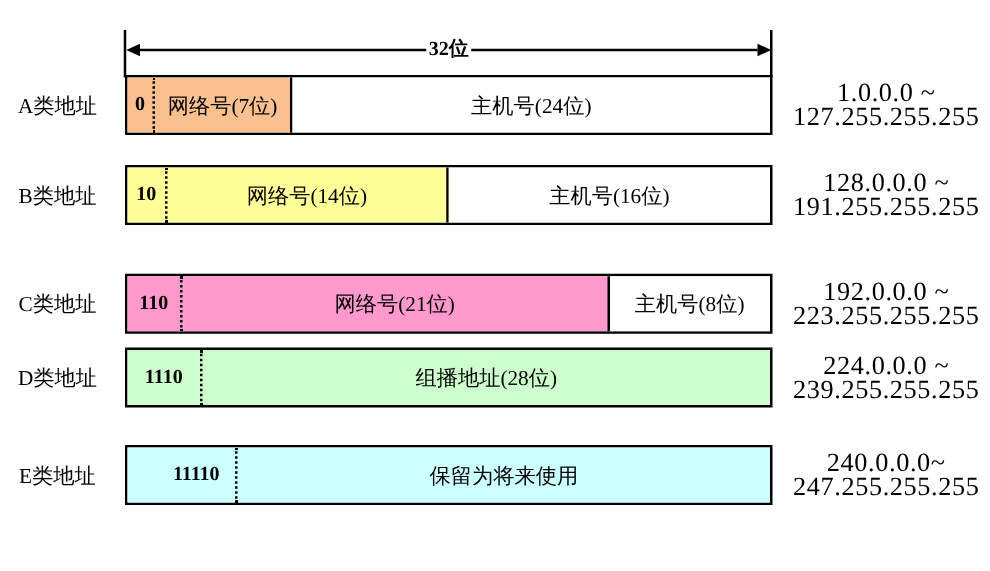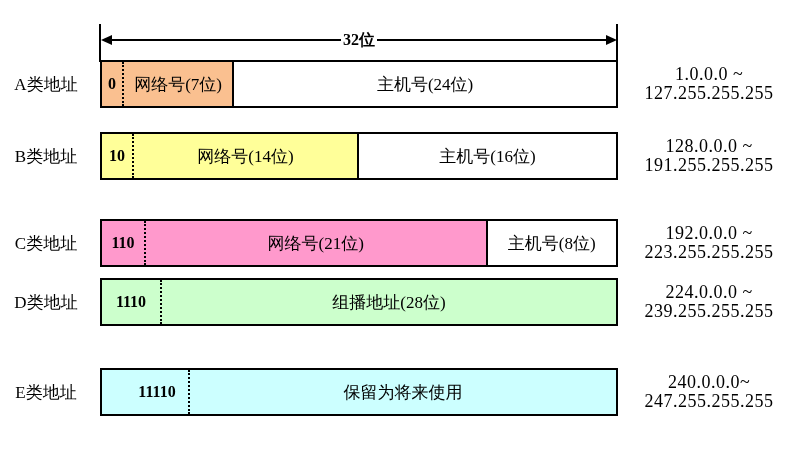--- a/index.html
+++ b/index.html
@@ -27,27 +27,27 @@
   .colored{display:flex;height:100%;box-sizing:border-box;}
   .has-host .colored{border-right:2px solid #000;}
   .prefix{display:flex;align-items:center;justify-content:center;
     border-right:2px dotted #000;box-sizing:border-box;
     font-weight:bold;font-size:16px;}
   .net{flex:1;display:flex;align-items:center;justify-content:center;font-size:17px;}
   .host{flex:1;display:flex;align-items:center;justify-content:center;
     background:#fff;font-size:17px;text-align:right;}
   .range{position:absolute;left:626px;top:0;width:166px;height:48px;
     display:flex;flex-direction:column;align-items:center;justify-content:center;
-    font-size:18px;line-height:19px;letter-spacing:0.5px;text-align:right;}
+    font-size:21px;line-height:19px;letter-spacing:0.5px;text-align:right;}
   
   #row0{top:60px;}  #row0 .colored{width:25.7%;} #row0 .prefix{width:22px;}
   #row1{top:132px;} #row1 .colored{width:50%;}   #row1 .prefix{width:32px;}
   #row2{top:219px;} #row2 .colored{width:75%;}   #row2 .prefix{width:44px;}
   #row3{top:278px;} #row3 .colored{width:100%;}  #row3 .prefix{width:60px;}
-  #row4{top:368px;} #row4 .colored{width:100%;padding-left:24px;}  #row4 .prefix{width:64px;}
+  #row4{top:356px;} #row4 .colored{width:100%;padding-left:24px;}  #row4 .prefix{width:64px;}
 </style>
 </head>
 <body>
 
 <div id="canvas">
 
   <div class="tick" id="tick-left"></div>
   <div class="tick" id="tick-right"></div>
 
   <div class="arrow">

